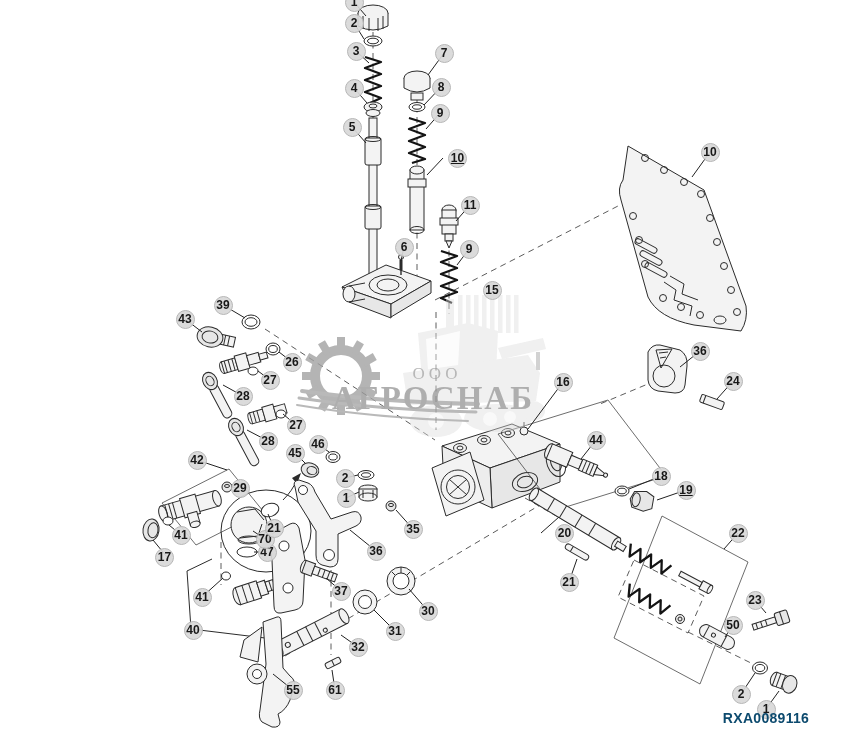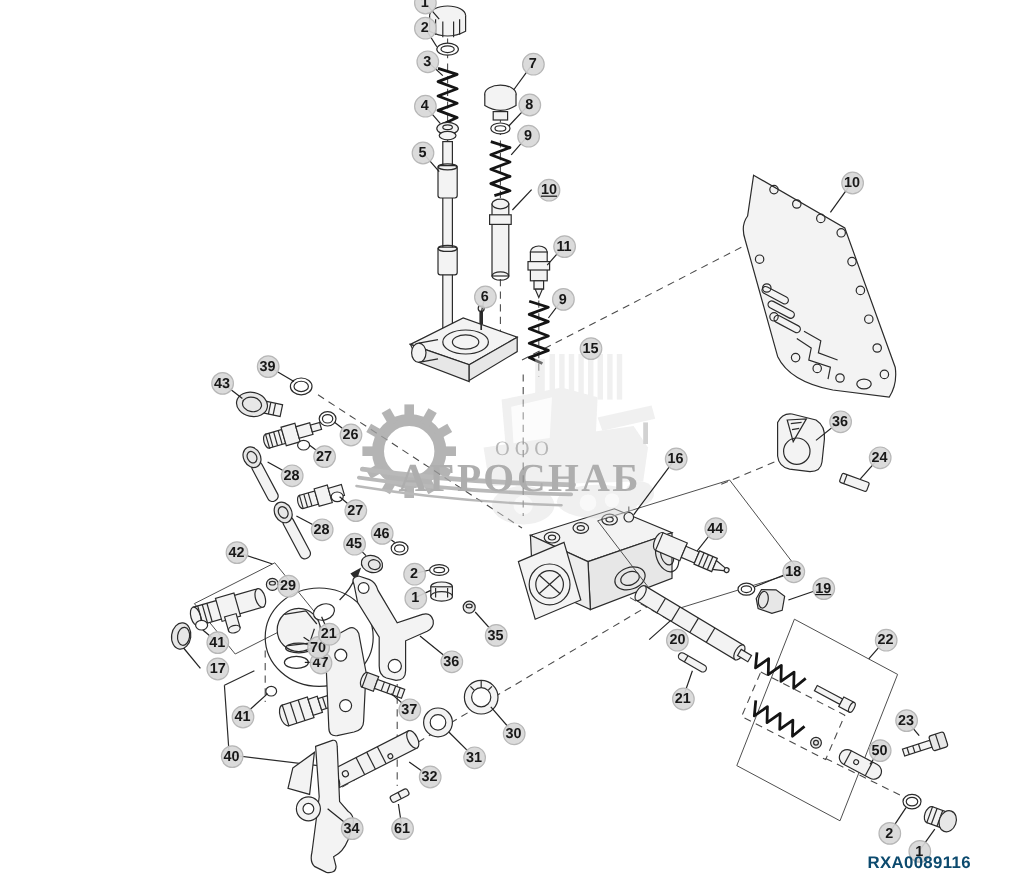--- a/index.html
+++ b/index.html
@@ -576,40 +576,40 @@
       <div class="callout" style="left: 394.5px; top: 237.5px;">6</div>
       <div class="callout" style="left: 434.5px; top: 43.5px;">7</div>
       <div class="callout" style="left: 431.5px; top: 77.5px;">8</div>
       <div class="callout" style="left: 430.5px; top: 103.5px;">9</div>
       <div class="callout" style="left: 448px; top: 148.5px; text-decoration: underline;">10</div>
       <div class="callout" style="left: 460.5px; top: 195.5px;">11</div>
       <div class="callout" style="left: 459.5px; top: 239.5px;">9</div>
       <div class="callout" style="left: 700.5px; top: 142.5px;">10</div>
       <div class="callout" style="left: 482.5px; top: 280.5px;">15</div>
       <div class="callout" style="left: 553.5px; top: 372.5px;">16</div>
-      <div class="callout" style="left: 172px; top: 547.5px;">17</div>
+      <div class="callout" style="left: 155px; top: 547.5px;">17</div>
       <div class="callout" style="left: 651.5px; top: 466.5px;">18</div>
       <div class="callout" style="left: 676.5px; top: 480.5px; text-decoration: underline;">19</div>
       <div class="callout" style="left: 540px; top: 523.5px; margin-left: 15px;">20</div>
       <div class="callout" style="left: 559.5px; top: 572.5px;">21</div>
       <div class="callout" style="left: 728.5px; top: 523.5px;">22</div>
       <div class="callout" style="left: 745.5px; top: 590.5px;">23</div>
       <div class="callout" style="left: 723.5px; top: 371.5px;">24</div>
       <div class="callout" style="left: 690.5px; top: 341.5px;">36</div>
       <div class="callout" style="left: 282.5px; top: 352.5px;">26</div>
       <div class="callout" style="left: 260.5px; top: 370.5px;">27</div>
       <div class="callout" style="left: 286.5px; top: 415.5px;">27</div>
       <div class="callout" style="left: 233.5px; top: 386.5px;">28</div>
       <div class="callout" style="left: 258.5px; top: 431.5px;">28</div>
       <div class="callout" style="left: 230.5px; top: 478.5px;">29</div>
       <div class="callout" style="left: 418.5px; top: 601.5px;">30</div>
       <div class="callout" style="left: 385.5px; top: 621.5px;">31</div>
       <div class="callout" style="left: 348.5px; top: 637.5px;">32</div>
       <div class="callout" style="left: 325.5px; top: 680.5px;">61</div>
-      <div class="callout" style="left: 283.5px; top: 680.5px;">34</div>
+      <div class="callout" style="left: 283.5px; top: 680.5px;">55</div>
       <div class="callout" style="left: 403.5px; top: 519.5px;">35</div>
       <div class="callout" style="left: 366.5px; top: 541.5px;">36</div>
       <div class="callout" style="left: 331.5px; top: 581.5px;">37</div>
       <div class="callout" style="left: 175.5px; top: 309.5px;">43</div>
       <div class="callout" style="left: 213.5px; top: 295.5px;">39</div>
       <div class="callout" style="left: 183.5px; top: 620.5px;">40</div>
       <div class="callout" style="left: 171.5px; top: 525.5px;">41</div>
       <div class="callout" style="left: 192.5px; top: 587.5px;">41</div>
       <div class="callout" style="left: 187.5px; top: 450.5px; text-align: right;">42</div>
       <div class="callout" style="left: 586.5px; top: 430.5px;">44</div>

